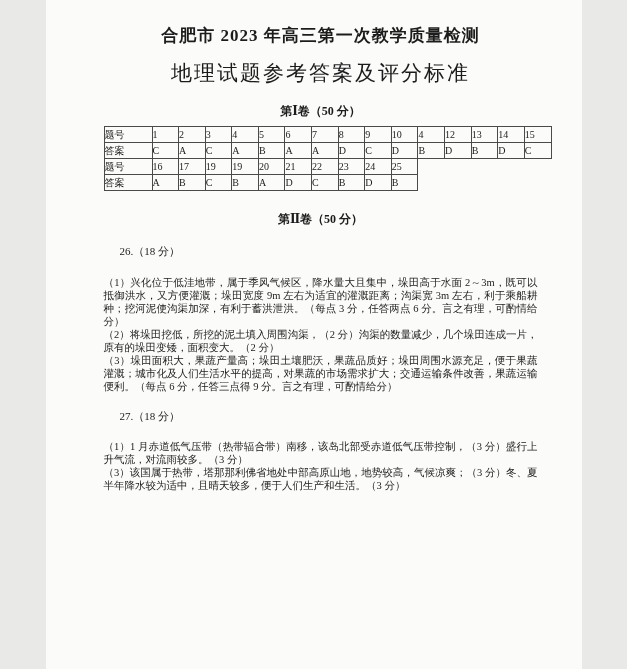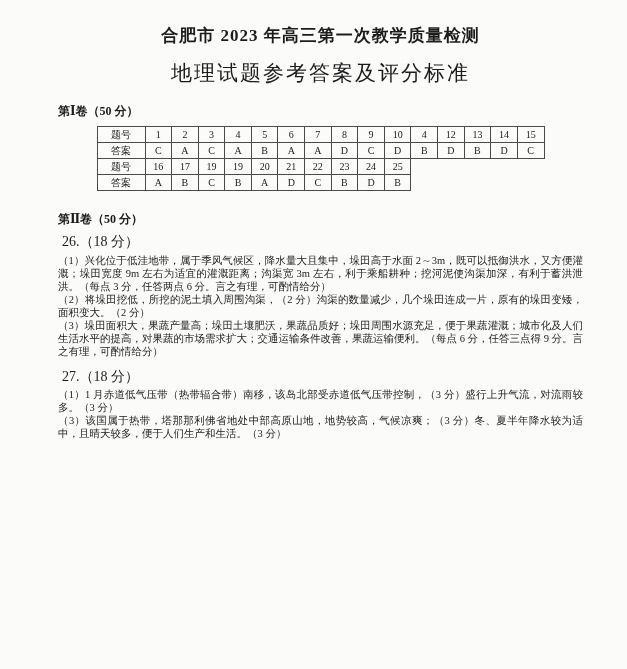--- a/index.html
+++ b/index.html
@@ -1,18 +1,18 @@
 <!DOCTYPE html>
 <html><head>
 <meta charset="utf-8">
 <style>
   html,body{margin:0;padding:0;background:#e9e9e7;}
   .page{
     position:relative;
-    width:627px;height:669px;
+    width:536px;height:669px;
     margin:0 auto;
     background:#fbfbf9;
     font-family:"Liberation Serif","DejaVu Serif",serif;
     color:#1c1c1c;
     overflow:hidden;
     box-sizing:border-box;
     padding:24px 44px 10px 58px;
   }
   .title{
     text-align:center;
@@ -22,45 +22,46 @@
     margin:0;
   }
   .subtitle{
     text-align:center;
     font-size:21px;
     font-weight:normal;
     letter-spacing:2px;
     margin:12px 0 0 0;
   }
   .part-heading{
+    text-align:center;
     font-size:12px;
     font-weight:bold;
     margin:16px 0 6px 0;
   }
   table.answers{
     table-layout:fixed;
     border-collapse:collapse;
     width:448px;
     margin:4px auto 0 auto;
   }
   table.answers td{
     border:1px solid #4a4a4a;
     font-size:10px;
-    text-align:center;
+    text-align:left;
     height:15px;
     padding:0;
     overflow:hidden;
     white-space:nowrap;
   }
   table.answers td.lbl{font-size:10px;}
   .q-block{margin-top:11px;}
   .q-num{
-    font-size:14px;
+    font-size:11px;
     line-height:15.5px;
-    margin:4px;
+    margin:16px;
   }
   .q-item{
     font-size:10.5px;
     line-height:13px;
     margin:0;
     text-align:justify;
   }
 </style>
 </head>
 <body>

